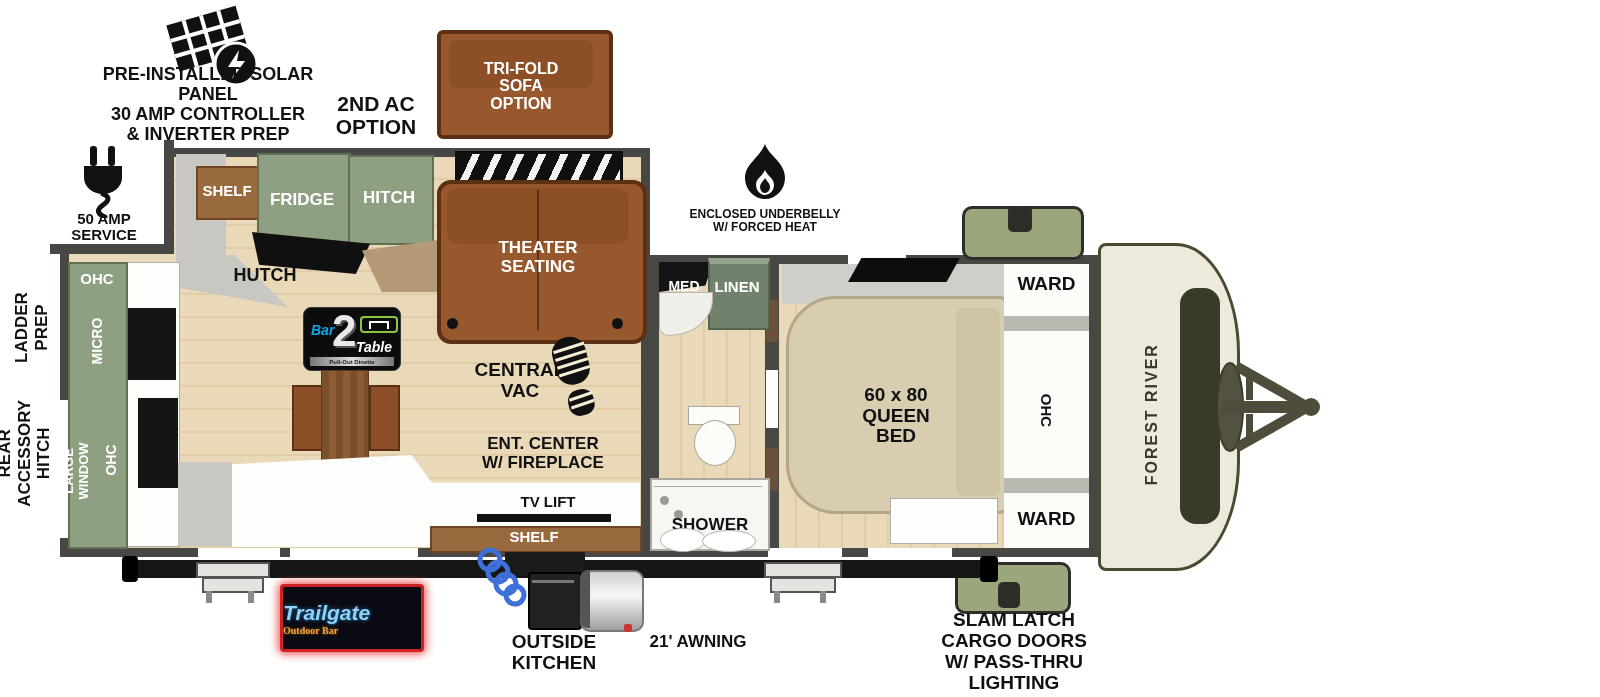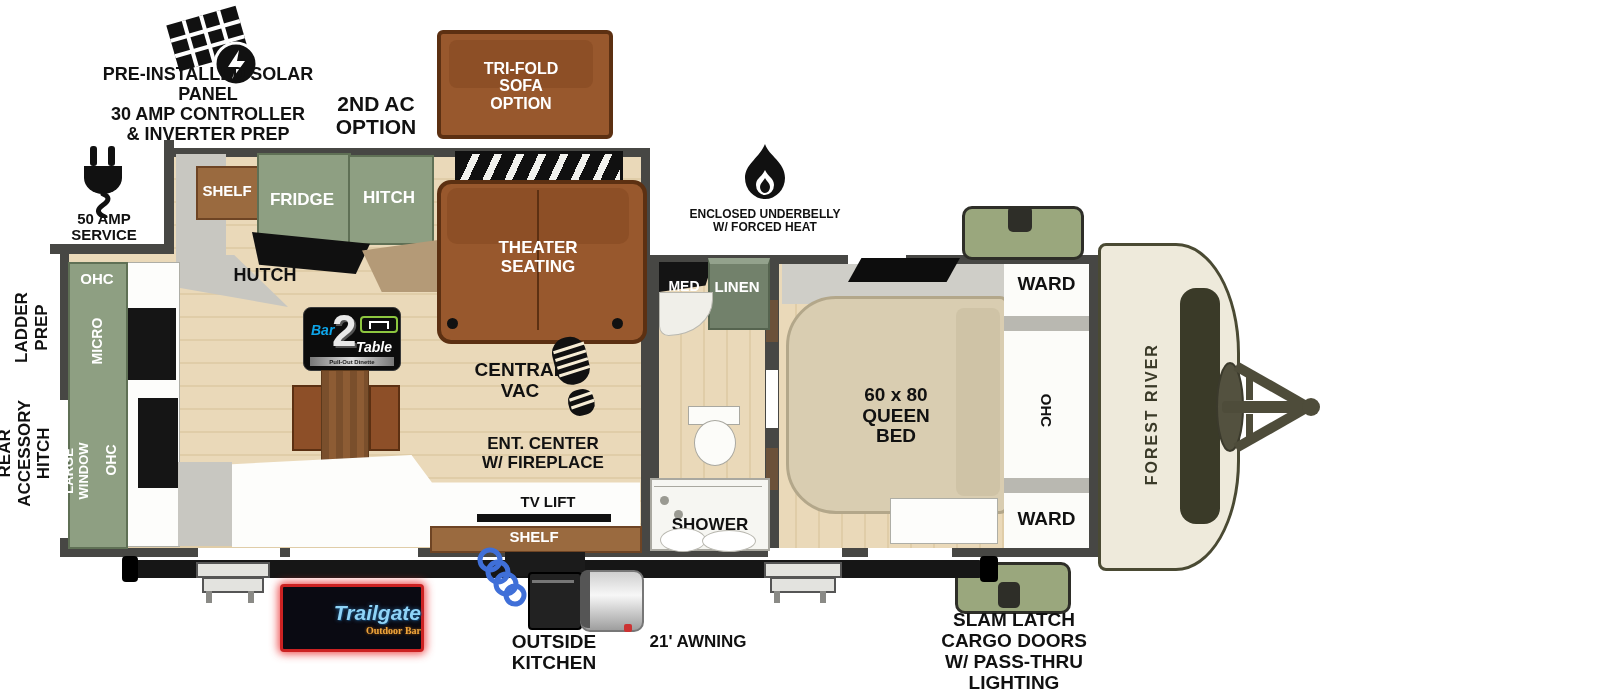--- a/index.html
+++ b/index.html
@@ -194,21 +194,21 @@
       <circle cx="38" cy="38" r="10"></circle>
         <circle cx="47" cy="49" r="9"></circle>
     </g>
   </svg>
   <div class="abs" style="left:528px;top:572px;width:50px;height:54px;background:#222;border-radius:4px;border:2px solid #000;"></div>
   <div class="abs" style="left:532px;top:580px;width:42px;height:3px;background:#777;"></div>
   <div class="abs" style="left:580px;top:570px;width:60px;height:58px;background:linear-gradient(180deg,#cfcfcf,#f7f7f7 40%,#9e9e9e);border:2px solid #777;border-radius:10px;"></div>
   <div class="abs" style="left:580px;top:570px;width:10px;height:58px;background:#555;border-radius:8px 0 0 8px;"></div>
   <div class="abs" style="left:624px;top:624px;width:8px;height:8px;background:#c33;border-radius:2px;"></div>
 
-  <div class="abs" style="left:280px;top:584px;width:138px;height:62px;background:#0a0a12;border:3px solid #c22;border-radius:4px;box-shadow:0 0 8px 2px rgba(235,50,50,.85);display:flex;flex-direction:column;align-items:flex-end;justify-content:center;">
+  <div class="abs" style="left:280px;top:584px;width:138px;height:62px;background:#0a0a12;border:3px solid #c22;border-radius:4px;box-shadow:0 0 8px 2px rgba(235,50,50,.85);display:flex;flex-direction:column;align-items:flex-start;justify-content:center;">
     <span style="font-size:21px;font-weight:bold;font-style:italic;color:var(--neon-blue);text-shadow:1px 1px 0 #123a5e,0 0 4px #2a6aa0;">Trailgate</span>
     <span style="font-family:'Liberation Serif',serif;font-size:10px;font-weight:bold;color:var(--neon-orange);text-shadow:0 0 3px #a05a10;">Outdoor Bar</span>
   </div>
 
   <svg class="abs" style="left:160px;top:0px;" width="104" height="94" viewBox="0 0 104 94">
     <g transform="rotate(-16 50 40)">
       <rect x="12" y="14" width="72" height="48" fill="#111"></rect>
       <g stroke="#fff" stroke-width="4">
         <line x1="12" y1="30" x2="84" y2="30"></line>
           <line x1="12" y1="46" x2="84" y2="46"></line>

